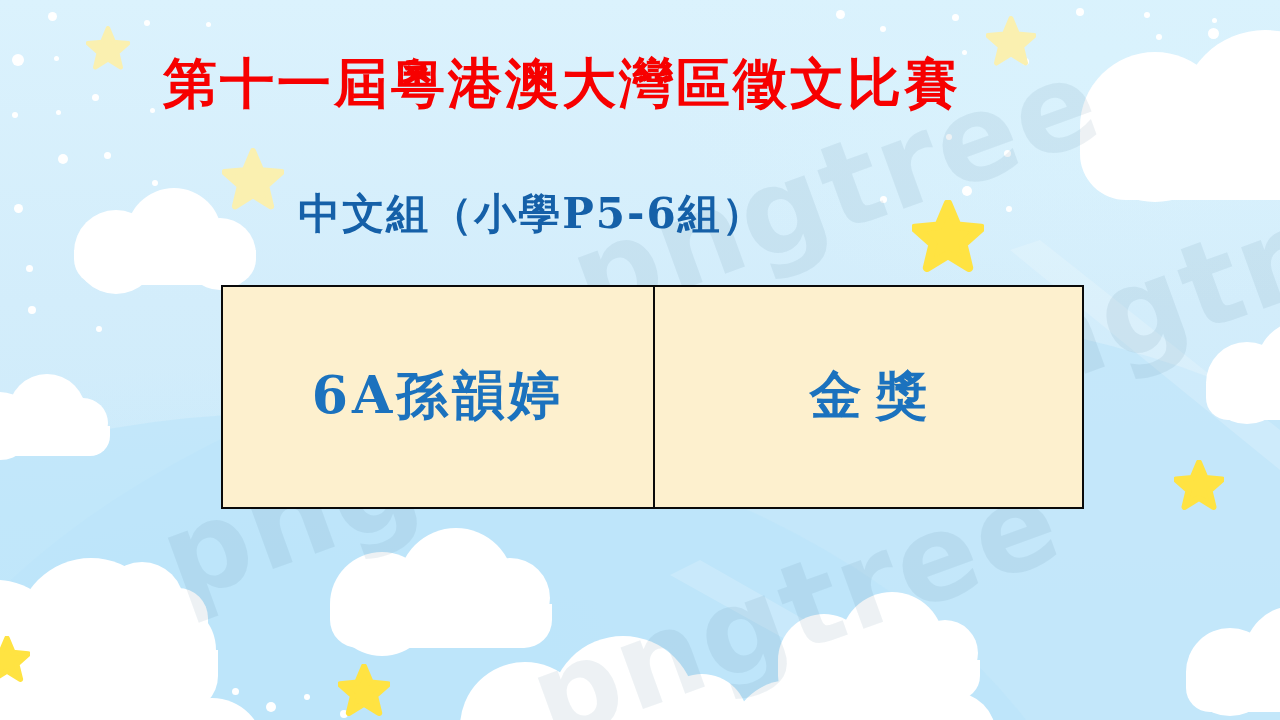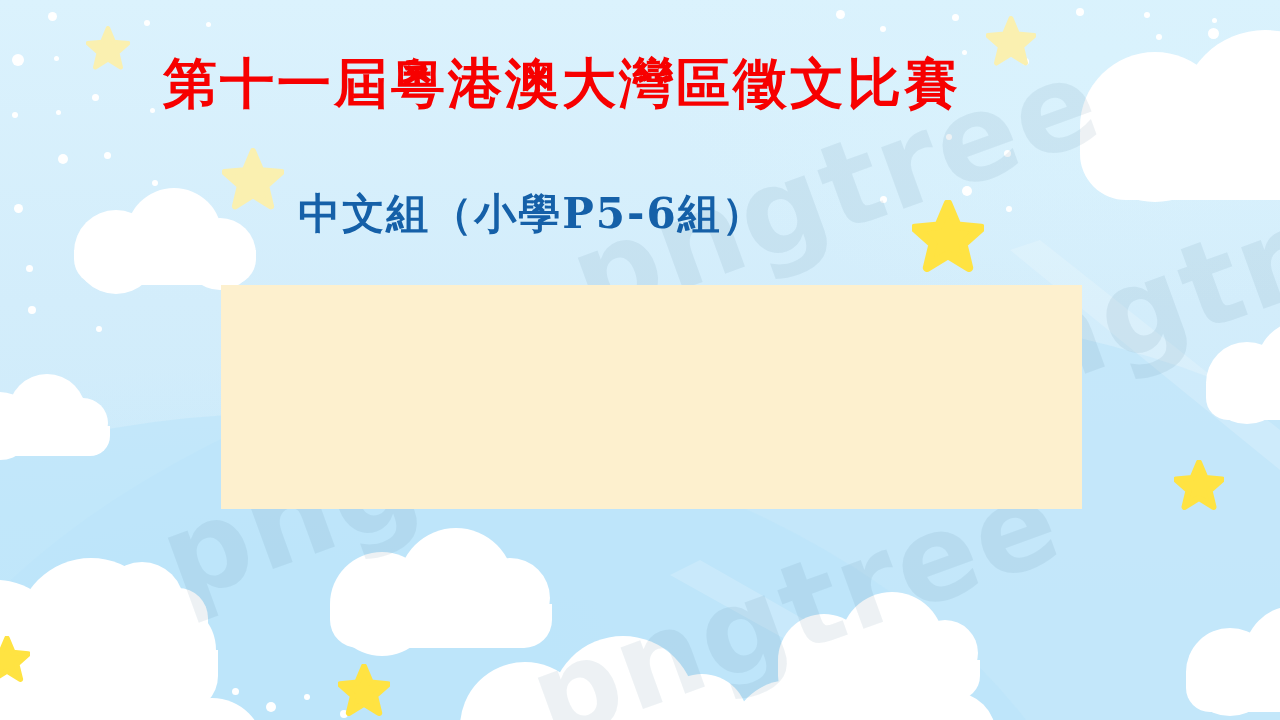--- a/index.html
+++ b/index.html
@@ -355,16 +355,24 @@
   <div id="title">第十一屆粵港澳大灣區徵文比賽</div>
 
   <div id="subtitle">中文組（小學P5-6組）</div>
 
   <table id="award-table">
     <colgroup>
       <col class="col-left">
       <col class="col-right">
     </colgroup>
     <tbody>
+      <tr>
+        <td class="td-cell">
+          <span class="td-value">6A孫韻婷</span>
+        </td>
+        <td class="td-cell">
+          <span class="td-value award">金獎</span>
+        </td>
+      </tr>
     </tbody>
   </table>
 
 </div>
 
 </body></html>

